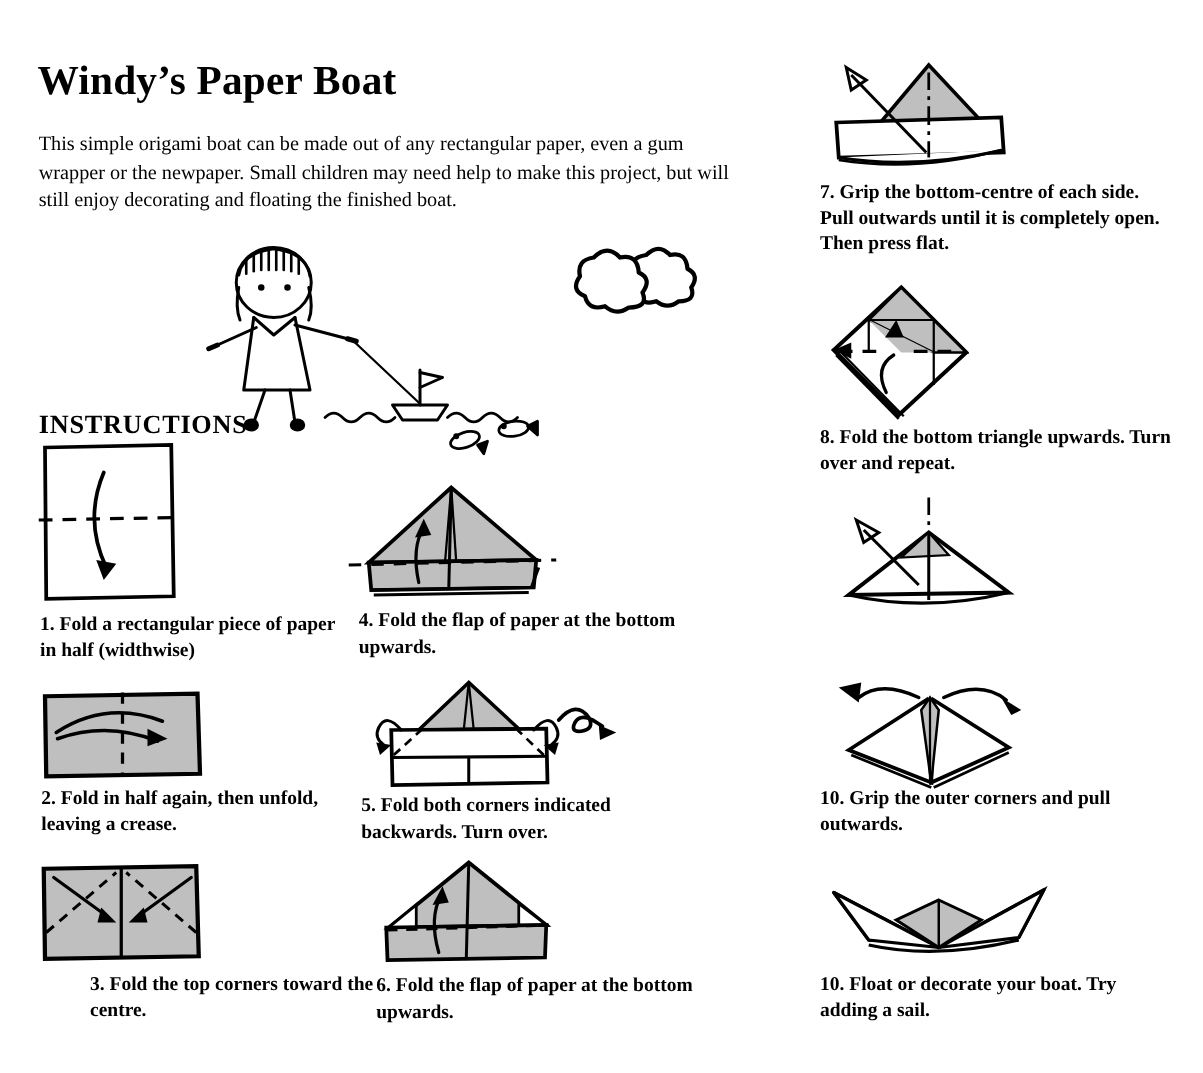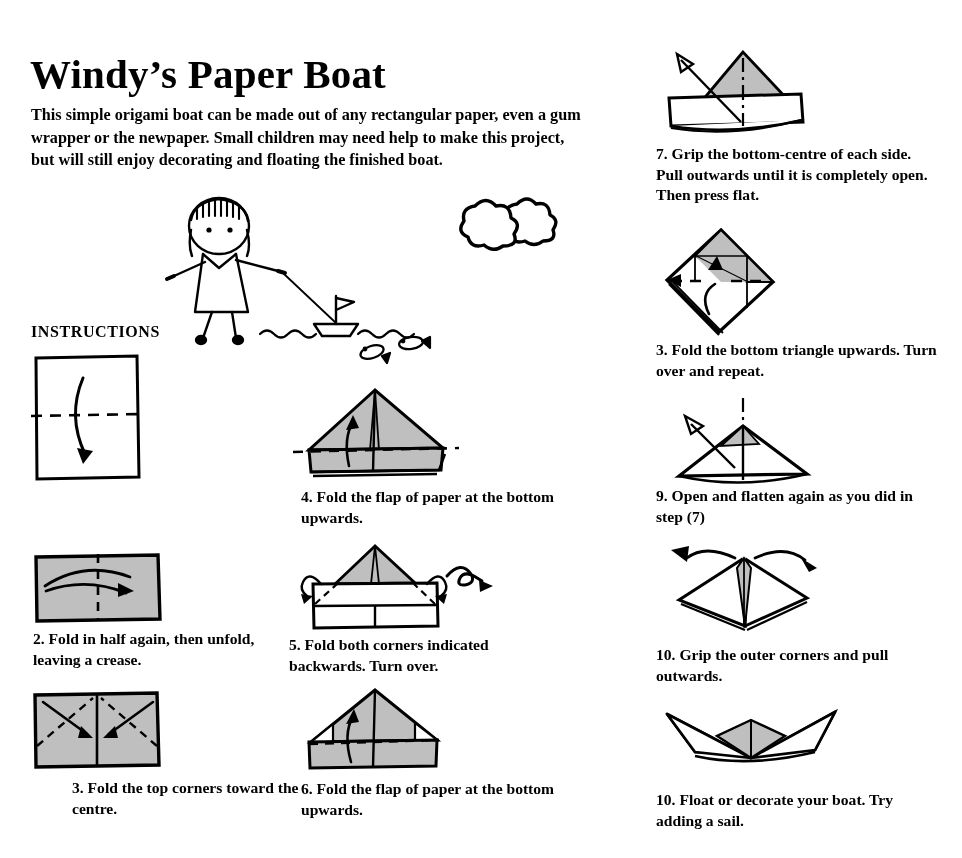--- a/index.html
+++ b/index.html
@@ -22,41 +22,41 @@
     left: 0; top: 0;
     width: 962px;
     height: 858px;
   }
 
   
   #title {
     position: absolute;
     left: 30px;
     top: 26px;
-    font-size: 41px;
+    font-size: 33px;
     font-weight: bold;
     letter-spacing: 0.2px;
     line-height: 1.05;
     white-space: nowrap;
   }
   #intro {
     position: absolute;
     left: 31px;
     top: 88px;
     width: 552px;
     font-size: 16.2px;
-    font-weight: bold;
+    font-weight: normal;
     line-height: 1.38;
   }
 
   #instructions-heading {
     position: absolute;
     left: 31px;
     top: 310px;
-    font-size: 16px;
+    font-size: 21px;
     font-weight: bold;
     letter-spacing: 0.6px;
   }
 
   
   .art { position: absolute; }
   .art svg { display: block; overflow: visible; }
 
   #scene-girl   { left: 162px; top: 190px; }
   #scene-clouds { left: 445px; top: 188px; }
@@ -74,38 +74,38 @@
 
   
   #step-1 { left: 31px; top: 352px; }
   #step-1 .step-caption { position: absolute; left: 1px; top: 138px; width: 250px; }
   #step-2 { left: 32px; top: 552px; }
   #step-2 .step-caption { position: absolute; left: 1px; top: 77px; width: 250px; }
   #step-3 { left: 31px; top: 690px; }
   #step-3 .step-caption { position: absolute; left: 1px; top: 88px; width: 250px; margin-left: 40px; }
 
   
-  #step-4 { left: 287px; top: 384px; }
+  #step-4 { left: 273px; top: 384px; }
   #step-4 .step-caption { position: absolute; left: 14px; top: 103px; width: 255px; }
   #step-5 { left: 287px; top: 540px; }
   #step-5 .step-caption { position: absolute; left: 2px; top: 95px; width: 275px; }
   #step-6 { left: 287px; top: 684px; }
   #step-6 .step-caption { position: absolute; left: 14px; top: 95px; width: 255px; }
 
   
   #step-7  { left: 655px; top: 44px; }
   #step-7  .step-caption { position: absolute; left: 1px; top: 100px; width: 282px; }
   #step-8  { left: 655px; top: 224px; }
   #step-8  .step-caption { position: absolute; left: 1px; top: 116px; width: 282px; }
   #step-9  { left: 655px; top: 398px; }
   #step-9  .step-caption { position: absolute; left: 1px; top: 88px; width: 282px; }
   #step-10 { left: 655px; top: 534px; }
-  #step-10 .step-caption { position: absolute; left: 1px; top: 111px; width: 282px; }
+  #step-10 .step-caption { position: absolute; left: 1px; top: 95px; width: 282px; }
   #step-11 { left: 655px; top: 700px; }
-  #step-11 .step-caption { position: absolute; left: 1px; top: 90px; width: 282px; }
+  #step-11 .step-caption { position: absolute; left: 1px; top: 78px; width: 282px; }
 </style>
 </head>
 <body>
 
 <div id="sheet">
 
   <h1 id="title">Windy’s Paper Boat</h1>
 
   <p id="intro">This simple origami boat can be made out of any rectangular paper, even a gum wrapper or the newpaper. Small children may need help to make this project, but will still enjoy decorating and floating the finished boat.</p>
 
@@ -199,20 +199,21 @@
     <div class="step-figure">
       <svg width="112" height="130" viewBox="0 0 112 130">
         <path d="M5 6 L106 4 L108 125 L6 127 Z" fill="#fff" stroke="#000" stroke-width="3"></path>
         <path d="M0 64 L112 62" stroke="#000" stroke-width="2.6" stroke-dasharray="11 8"></path>
         <g fill="none" stroke="#000" stroke-width="3" stroke-linecap="round">
           <path d="M52 26 q-16 38 2 76"></path>
         </g>
         <path d="M46 96 L62 99 L52 112 Z" fill="#000"></path>
       </svg>
     </div>
+    <div class="step-caption">1. Fold a rectangular piece of paper in half (widthwise)</div>
   </div>
 
   <div class="step" id="step-2">
     <div class="step-figure">
       <svg width="130" height="72" viewBox="0 0 130 72">
         <path d="M4 5 L126 3 L128 67 L5 69 Z" fill="#bfbfbf" stroke="#000" stroke-width="3.4"></path>
         <path d="M66 2 L66 69" stroke="#000" stroke-width="2.6" stroke-dasharray="9 7"></path>
         <g fill="none" stroke="#000" stroke-width="2.8" stroke-linecap="round">
           <path d="M13 34 q40 -26 85 -9"></path>
           <path d="M14 39 q40 -14 80 2"></path>
@@ -366,21 +367,21 @@
         </g>
         <path d="M12 56 L26 50 L26 63 Z" fill="#000"></path>
 
         <path d="M14 60 L64 111" fill="none" stroke="#000" stroke-width="2.2"></path>
         <path d="M18 58 L68 109" fill="none" stroke="#000" stroke-width="1.8"></path>
 
         <path d="M54 90 q-10 -20 6 -30" fill="none" stroke="#000" stroke-width="2.6" stroke-linecap="round"></path>
         <path d="M53 46 L68 46 L62 32 Z" fill="#000"></path>
       </svg>
     </div>
-    <div class="step-caption">3. Fold the bottom triangle upwards. Turn over and repeat.</div>
+    <div class="step-caption">8. Fold the bottom triangle upwards. Turn over and repeat.</div>
   </div>
 
   <div class="step" id="step-9">
     <div class="step-figure">
       <svg width="190" height="96" viewBox="0 0 190 96">
 
         <g stroke="#000" stroke-width="2.2" fill="none">
           <path d="M88 0 L88 14"></path>
           <path d="M88 19 L88 22"></path>
         </g>
@@ -390,21 +391,20 @@
         <path d="M88 28 L66 48 L104 46 Z" fill="#bfbfbf" stroke="#000" stroke-width="1.8"></path>
 
         <path d="M88 28 L88 82" fill="none" stroke="#000" stroke-width="2.4"></path>
 
         <path d="M24 78 q62 14 128 -2" fill="none" stroke="#000" stroke-width="2.6"></path>
 
         <path d="M80 70 L36 26" fill="none" stroke="#000" stroke-width="2.4"></path>
         <path d="M30 18 L48 28 L36 36 Z" fill="none" stroke="#000" stroke-width="2.4"></path>
       </svg>
     </div>
-    <div class="step-caption">9. Open and flatten again as you did in step (7)</div>
   </div>
 
   <div class="step" id="step-10">
     <div class="step-figure">
       <svg width="190" height="96" viewBox="0 0 190 96">
 
         <path d="M86 26 L24 66 L90 92 Z" fill="#fff" stroke="#000" stroke-width="3"></path>
         <path d="M92 26 L152 64 L90 92 Z" fill="#fff" stroke="#000" stroke-width="3"></path>
 
         <path d="M89 24 L96 34 L90 92 L82 34 Z" fill="#bfbfbf" stroke="#000" stroke-width="2"></path>

